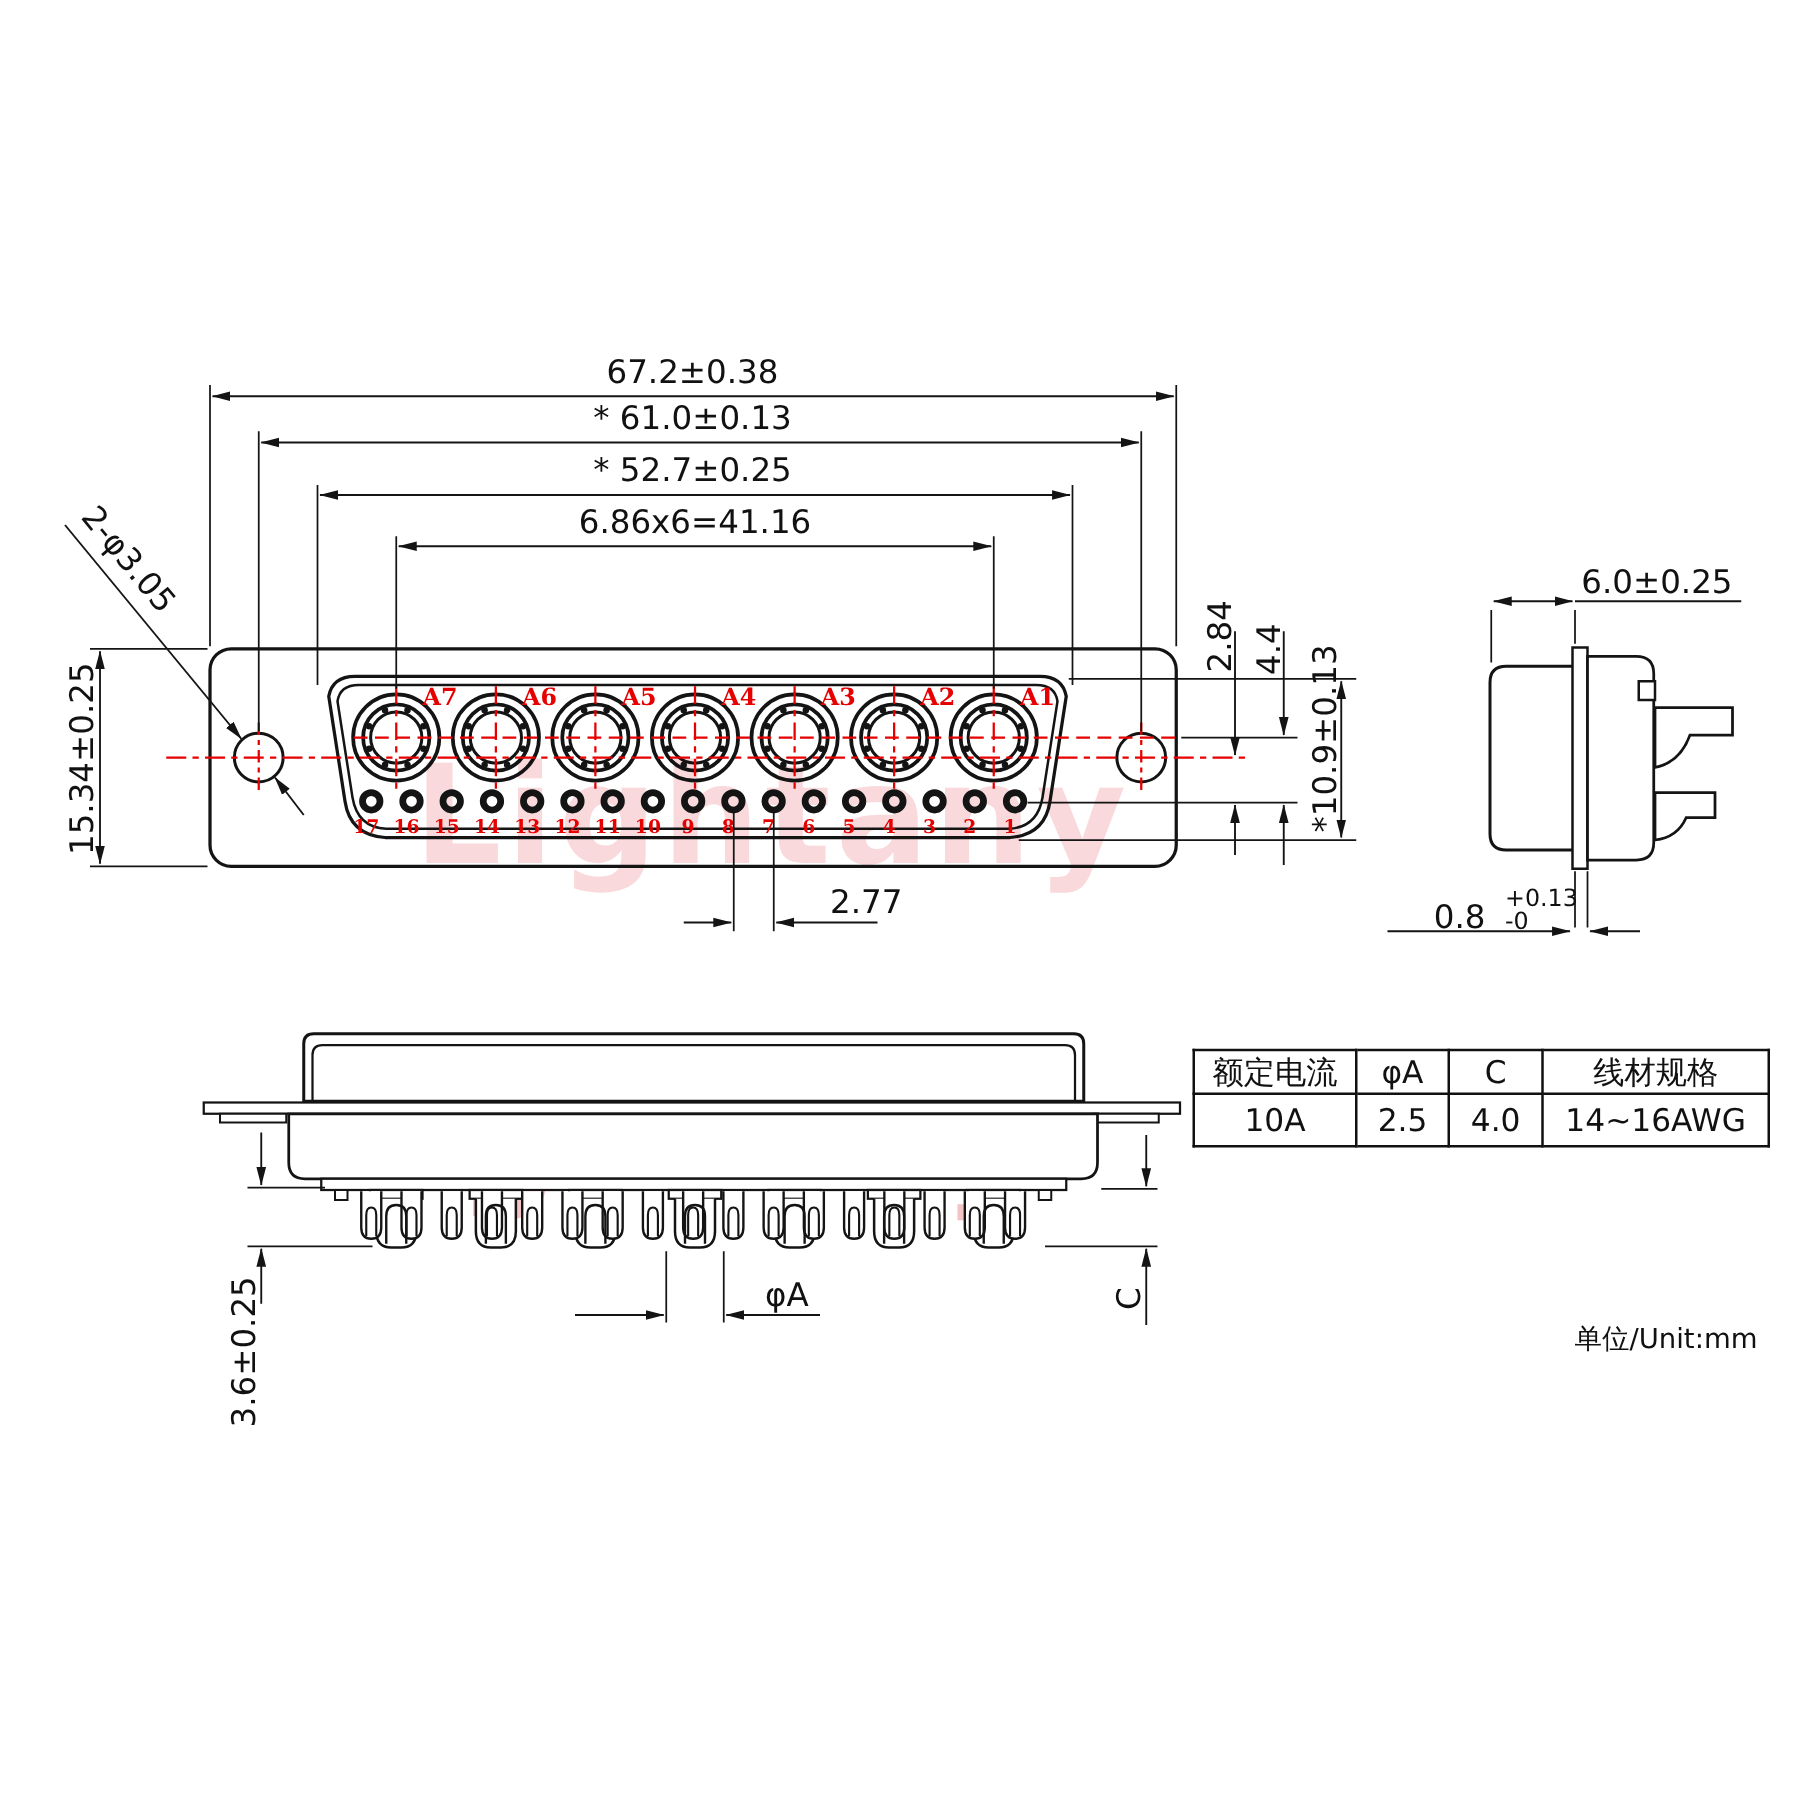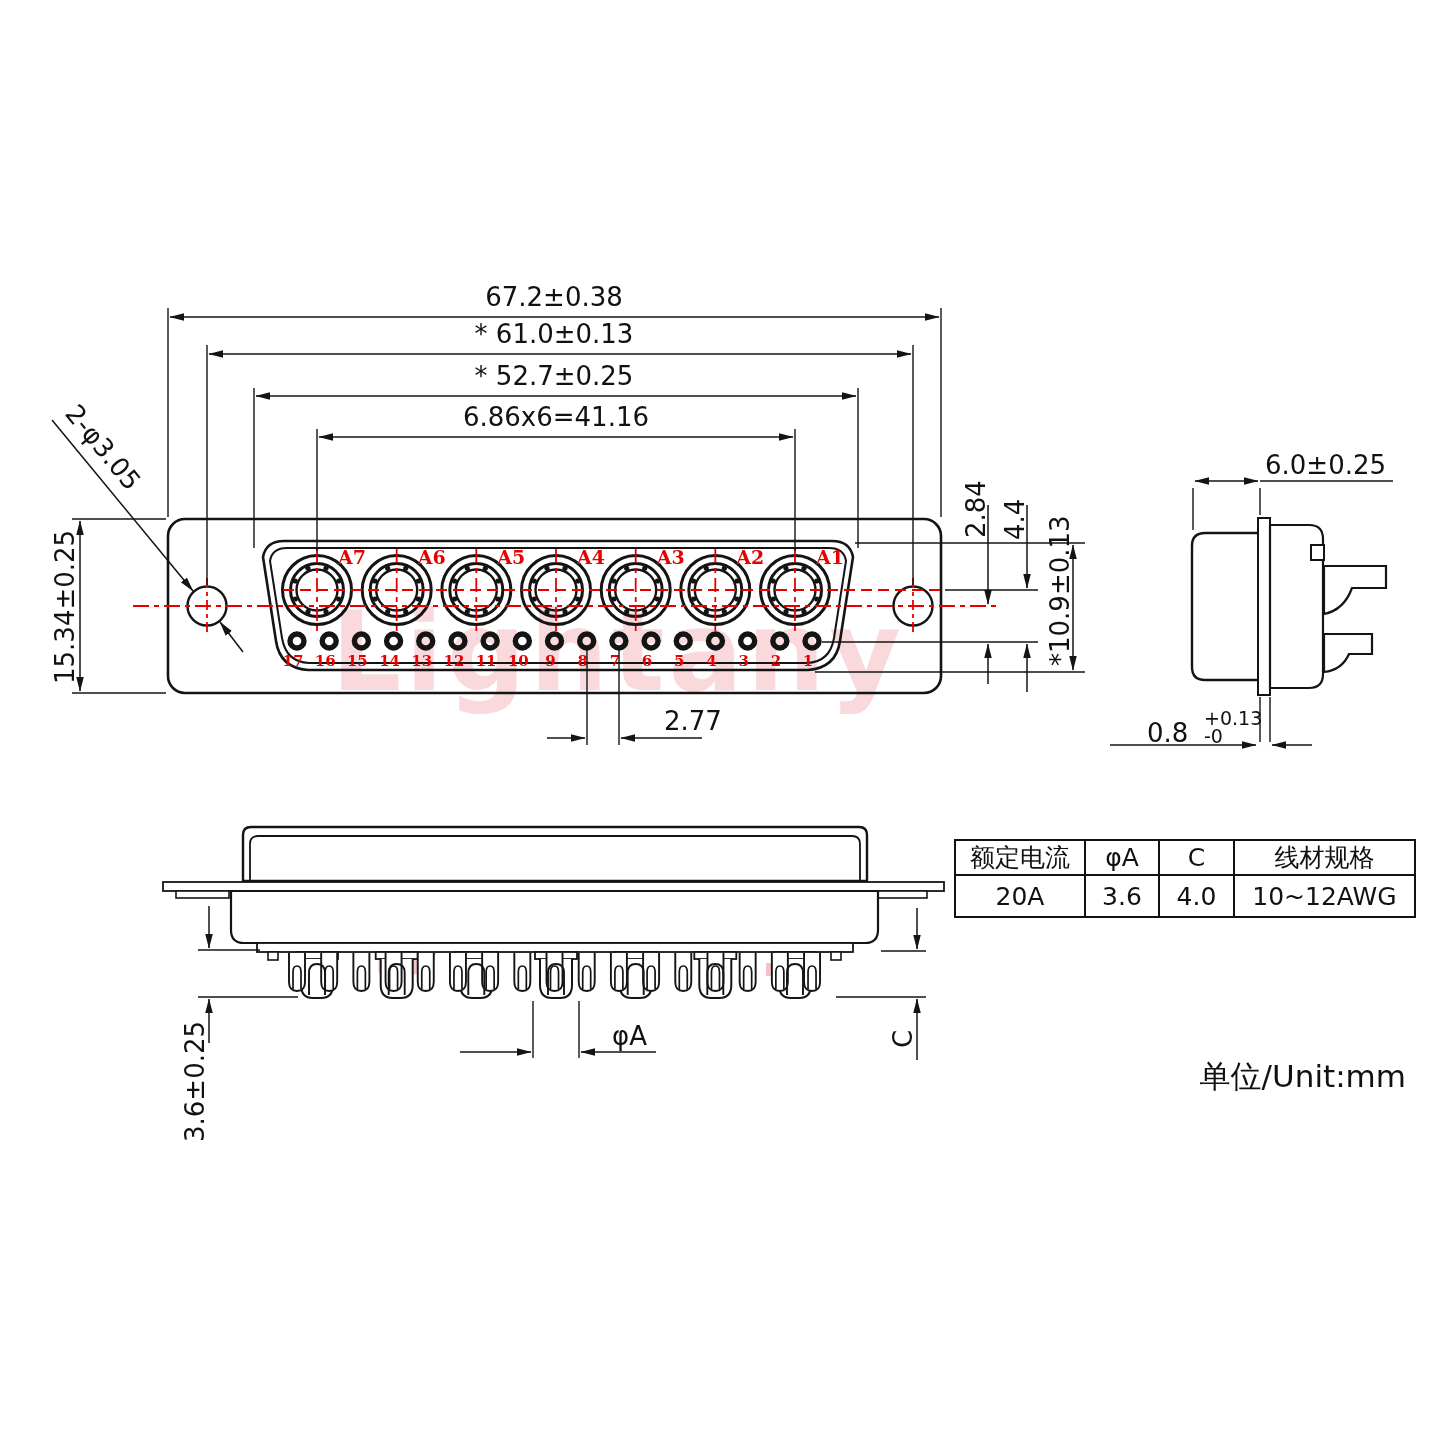--- a/index.html
+++ b/index.html
@@ -10,21 +10,21 @@
   .dsm {font:19px "DejaVu Sans","Liberation Sans",sans-serif; fill:#111;}
   .wm  {font-weight:bold; font-family:"DejaVu Sans","Liberation Sans",sans-serif; letter-spacing:4px;}
   .alab{font:bold 19px "DejaVu Serif","Liberation Serif",serif; fill:#e60000;}
   .plab{font:bold 15px "DejaVu Serif","Liberation Serif",serif; fill:#e60000;}
   #spec-table{position:absolute; left:954px; top:839px; border-collapse:collapse;}
   #spec-table td{border:2px solid #111; text-align:center; vertical-align:middle;
                  font-size:25px; color:#111; padding:0;}
   #spec-table tr{height:42px;}
   #spec-table tr.hdr{height:29px;}
   #unit-note{position:absolute; left:954px; top:1056px; width:452px; text-align:right;
-             font-size:31px; color:#111;}
+             font-size:22px; color:#111;}
 </style>
 </head>
 <body>
 
 <div id="stage">
 <svg width="1440" height="1440" viewBox="0 0 1440 1440">
   <defs>
     <marker id="ar" viewBox="0 0 12 8" refX="11.5" refY="4" markerWidth="15" markerHeight="10" markerUnits="userSpaceOnUse" orient="auto-start-reverse">
       <path d="M0,0.9 L12,4 L0,7.1 Z" fill="#141414"></path>
     </marker>
@@ -445,21 +445,21 @@
 
 <table id="spec-table">
   <tbody>
     <tr class="hdr">
       <td style="width:128px">额定电流</td>
       <td style="width:72px">φA</td>
       <td style="width:73px">C</td>
       <td style="width:179px">线材规格</td>
     </tr>
     <tr>
-      <td>20A</td>
-      <td>3.6</td>
+      <td>10A</td>
+      <td>2.5</td>
       <td>4.0</td>
-      <td>10~12AWG</td>
+      <td>14~16AWG</td>
     </tr>
   </tbody>
 </table>
 <div id="unit-note">单位/Unit:mm</div>
 </div>
 
 </body></html>

